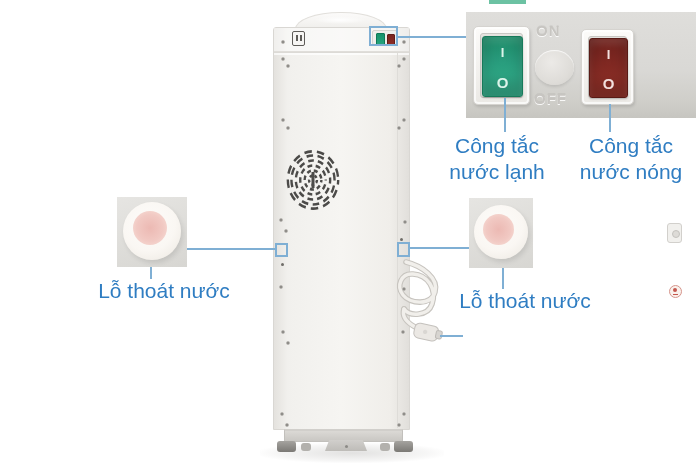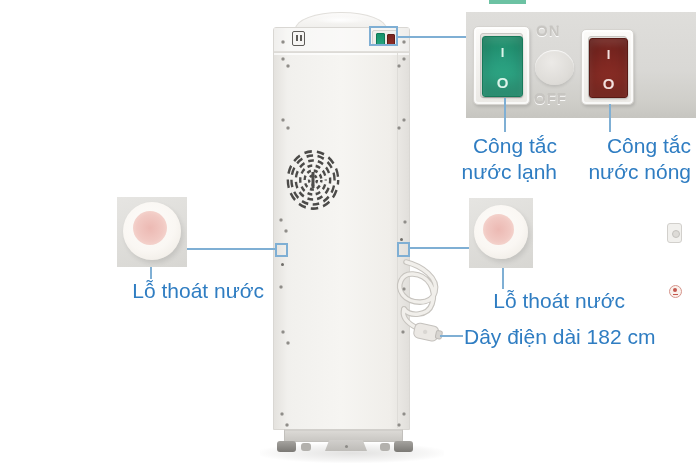--- a/index.html
+++ b/index.html
@@ -87,21 +87,21 @@
   
   .photo{background:linear-gradient(160deg,#e6e5e2,#d7d6d2);}
   .plug-outer{position:absolute;border-radius:50%;
     background:radial-gradient(circle at 44% 38%,#fdfcfa 0%,#faf7f3 55%,#f0ece6 85%,#e8e3dc 100%);
     box-shadow:2px 3px 5px rgba(0,0,0,.10);}
   .plug-pink{position:absolute;border-radius:50%;
     background:radial-gradient(circle,#ecb9b3 0%,#f1c9c3 55%,#f7ddd6 90%,#f9e6e0 100%);}
   
   .aline{background:#7fafd4;}
   .hrect{border:2px solid #7fafd4;background:transparent;box-sizing:border-box;}
-  .lbl{color:#2f7dc2;font-size:21px;line-height:26px;white-space:pre-line;text-align:right;}
+  .lbl{color:#2f7dc2;font-size:21px;line-height:26px;white-space:pre-line;text-align:center;}
   .lbl.left-align{text-align:left;}
 </style>
 </head>
 <body>
 
 <div class="stage">
 
   <div class="abs top-artifact"></div>
 
   <div class="abs gshadow"></div>
@@ -212,21 +212,20 @@
   <div class="abs aline" style="left:410px;top:247px;width:59px;height:2px;"></div>
   <div class="abs aline" style="left:502px;top:268px;width:2px;height:21px;"></div>
   <div class="abs aline" style="left:440px;top:335px;width:23px;height:2px;"></div>
 
   <div class="abs lbl" style="left:437px;top:133px;width:120px;">Công tắc
 nước lạnh</div>
   <div class="abs lbl" style="left:571px;top:133px;width:120px;">Công tắc
 nước nóng</div>
   <div class="abs lbl" style="left:64px;top:278px;width:200px;">Lỗ thoát nước</div>
   <div class="abs lbl" style="left:425px;top:288px;width:200px;">Lỗ thoát nước</div>
-  <div class="abs lbl left-align" style="left:464px;top:324px;width:225px;">Dây điện dài 182 cm</div>
 
 <div class="abs" style="left: 281px; top: 40px; width: 4px; height: 4px; border-radius: 50%; background: radial-gradient(circle, rgb(143, 141, 137) 30%, rgb(207, 205, 201) 75%);"></div>
     <div class="abs" style="left: 402px; top: 40px; width: 4px; height: 4px; border-radius: 50%; background: radial-gradient(circle, rgb(143, 141, 137) 30%, rgb(207, 205, 201) 75%);"></div>
     <div class="abs" style="left: 281px; top: 57px; width: 4px; height: 4px; border-radius: 50%; background: radial-gradient(circle, rgb(143, 141, 137) 30%, rgb(207, 205, 201) 75%);"></div>
     <div class="abs" style="left: 286px; top: 64px; width: 4px; height: 4px; border-radius: 50%; background: radial-gradient(circle, rgb(143, 141, 137) 30%, rgb(207, 205, 201) 75%);"></div>
     <div class="abs" style="left: 402px; top: 57px; width: 4px; height: 4px; border-radius: 50%; background: radial-gradient(circle, rgb(143, 141, 137) 30%, rgb(207, 205, 201) 75%);"></div>
     <div class="abs" style="left: 397px; top: 64px; width: 4px; height: 4px; border-radius: 50%; background: radial-gradient(circle, rgb(143, 141, 137) 30%, rgb(207, 205, 201) 75%);"></div>
     <div class="abs" style="left: 281px; top: 118px; width: 4px; height: 4px; border-radius: 50%; background: radial-gradient(circle, rgb(143, 141, 137) 30%, rgb(207, 205, 201) 75%);"></div>
     <div class="abs" style="left: 286px; top: 126px; width: 4px; height: 4px; border-radius: 50%; background: radial-gradient(circle, rgb(143, 141, 137) 30%, rgb(207, 205, 201) 75%);"></div>
     <div class="abs" style="left: 402px; top: 118px; width: 4px; height: 4px; border-radius: 50%; background: radial-gradient(circle, rgb(143, 141, 137) 30%, rgb(207, 205, 201) 75%);"></div>

